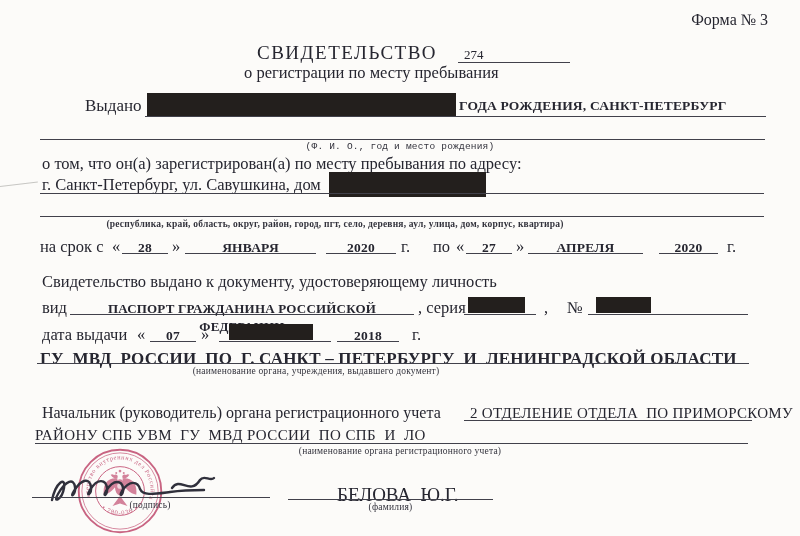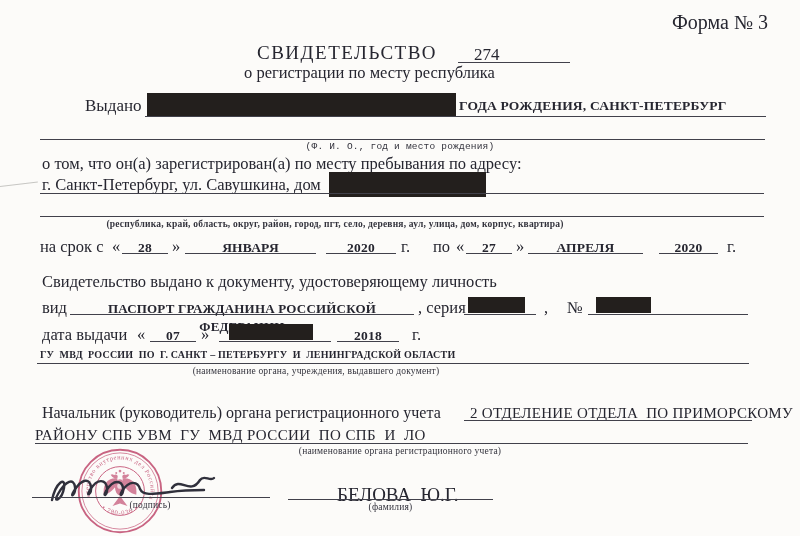--- a/index.html
+++ b/index.html
@@ -9,59 +9,59 @@
   .pre{white-space:pre;}
   .rule{position:absolute;height:0;border-top:1.4px solid #41414b;}
   .cap{position:absolute;font-size:9.5px;color:#33333d;letter-spacing:0.2px;}
   .center{text-align:center;}
   .body-t{font-size:16.5px;}
   .fill-b{font-weight:bold;font-size:13.5px;letter-spacing:0.2px;}
   .cell{position:absolute;height:17px;border-bottom:1.4px solid #41414b;text-align:center;}
   .cell .fill-b{position:relative;top:2px;}
   .redact{position:absolute;background:#231f1d;}
   .quote{font-size:15px;}
-  #form-label{right:32px;top:11px;font-size:20px;}
+  #form-label{right:32px;top:11px;font-size:16px;}
   #title{left:257px;top:42px;font-size:19px;letter-spacing:1.5px;}
   #numfield{left:458px;top:43px;width:112px;height:19px;border-bottom:1.4px solid #41414b;}
-  #numfield span{position:relative;left:16px;top:2px;font-size:17px;}
+  #numfield span{position:relative;left:6px;top:2px;font-size:13px;}
   #subtitle{left:244px;top:63px;font-size:16.5px;}
   #issued-label{left:85px;top:96px;font-size:17px;}
   #issued-suffix{left:459px;top:98px;}
   #statement{left:42px;top:154px;}
   #addr-prefix{left:42px;top:175px;}
   #intro{left:42px;top:272px;}
   #row-period,#row-vid,#row-date{position:absolute;left:0;width:800px;height:20px;}
   #row-period{top:236px;}
   #row-vid{top:297px;}
   #row-date{top:324px;}
   .rl{position:absolute;top:1px;font-size:16.5px;}
   #head-label{left:42px;top:404px;font-size:16px;}
   #head-value{left:470px;top:405px;font-size:15px;letter-spacing:0.3px;}
   #head-value2{left:35px;top:427px;font-size:15px;letter-spacing:0.4px;}
-  #issuer{left:40px;top:349px;font-size:10px;font-weight:bold;letter-spacing:0.2px;}
+  #issuer{left:40px;top:349px;font-size:17px;font-weight:bold;letter-spacing:0.2px;}
   #surname{left:337px;top:484px;font-size:19px;}
   #stamp-svg{position:absolute;left:48px;top:446px;opacity:0.85;}
   #sig-svg{position:absolute;left:44px;top:468px;}
   #artifact{position:absolute;left:-4px;top:184px;width:42px;height:1px;background:#9a9a98;
             opacity:.55;transform:rotate(-7deg);}
 </style>
 </head>
 <body>
 
 <div id="page">
 
   <div id="artifact"></div>
 
   <div class="abs" id="form-label">Форма № 3</div>
 
   <div class="abs" id="title">СВИДЕТЕЛЬСТВО</div>
   <div class="abs" id="numfield">
     <span>274</span>
   </div>
-  <div class="abs" id="subtitle">о регистрации по месту республика</div>
+  <div class="abs" id="subtitle">о регистрации по месту пребывания</div>
 
   <div class="abs" id="issued-label">Выдано</div>
   <div class="redact" style="left:147px;top:93px;width:309px;height:24px;"></div>
   <div class="abs fill-b" id="issued-suffix">ГОДА РОЖДЕНИЯ, САНКТ-ПЕТЕРБУРГ</div>
   <div class="rule" style="left:145px;top:116px;width:621px;"></div>
   <div class="rule" style="left:40px;top:139px;width:725px;"></div>
   <div class="cap center" style="left:0;top:141px;width:800px;font-family:Liberation Mono, monospace;">(Ф. И. О., год и место рождения)</div>
 
   <div class="abs body-t" id="statement">о том, что он(а) зарегистрирован(а) по месту пребывания по адресу:</div>
   <div class="abs body-t" id="addr-prefix">г. Санкт-Петербург, ул. Савушкина, дом</div>

